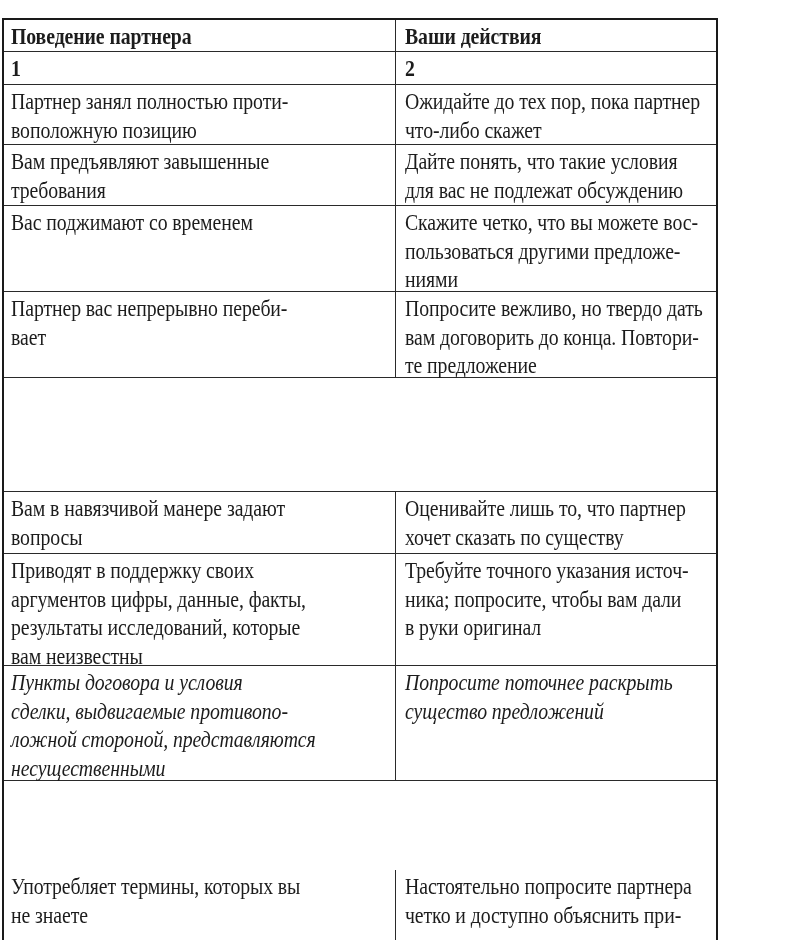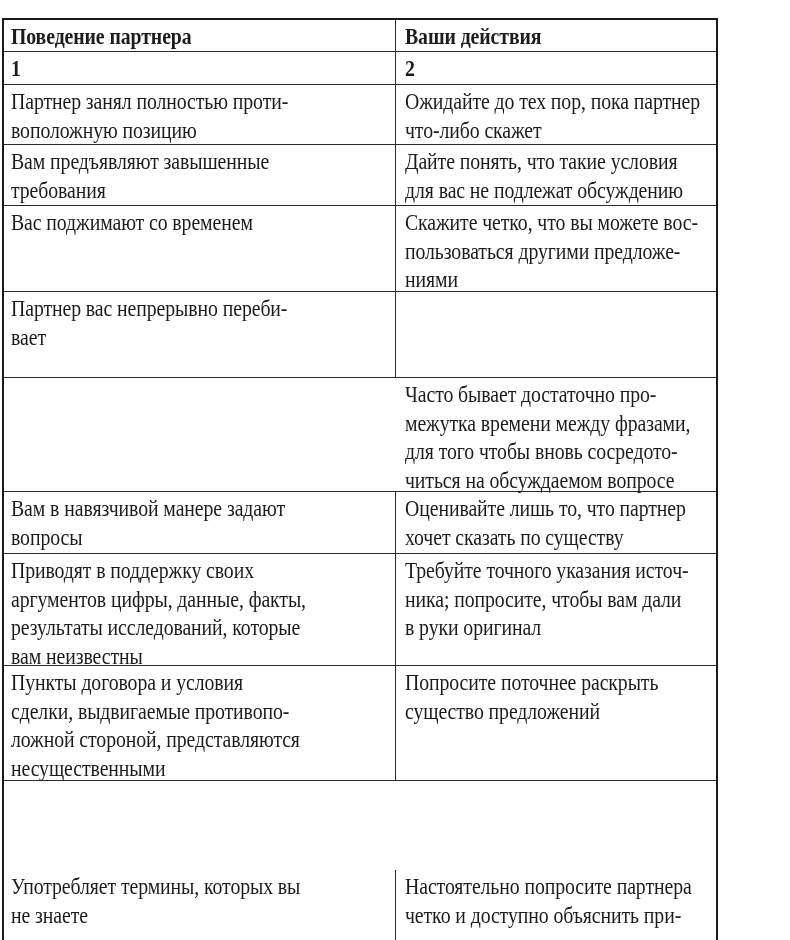--- a/index.html
+++ b/index.html
@@ -77,29 +77,28 @@
 пользоваться другими предложе-
 ниями</span>
       </div>
   </div>
 
   <div class="row" style="top:272px;height:86px;padding-left:36px;">
     <div class="cell c1">
         <span class="txt">Партнер вас непрерывно переби-
 вает</span>
       </div>
+    <div class="cell c2">
+        <span class="txt">Попросите вежливо, но твердо дать
+вам договорить до конца. Повтори-
+те предложение</span>
+      </div>
   </div>
 
   <div class="row" style="top:358px;height:114px;">
-    <div class="cell c2">
-        <span class="txt">Часто бывает достаточно про-
-межутка времени между фразами,
-для того чтобы вновь сосредото-
-читься на обсуждаемом вопросе</span>
-      </div>
   </div>
 
   <div class="row" style="top:472px;height:62px;">
     <div class="cell c1">
         <span class="txt">Вам в навязчивой манере задают
 вопросы</span>
       </div>
     <div class="cell c2">
         <span class="txt">Оценивайте лишь то, что партнер
 хочет сказать по существу</span>
@@ -113,21 +112,21 @@
 результаты исследований, которые
 вам неизвестны</span>
       </div>
     <div class="cell c2">
         <span class="txt">Требуйте точного указания источ-
 ника; попросите, чтобы вам дали
 в руки оригинал</span>
       </div>
   </div>
 
-  <div class="row" style="top:646px;height:115px;">
+  <div class="row" style="top:646px;height:115px;font-style:italic;">
     <div class="cell c1">
         <span class="txt">Пункты договора и условия
 сделки, выдвигаемые противопо-
 ложной стороной, представляются
 несущественными</span>
       </div>
     <div class="cell c2">
         <span class="txt">Попросите поточнее раскрыть
 существо предложений</span>
       </div>

